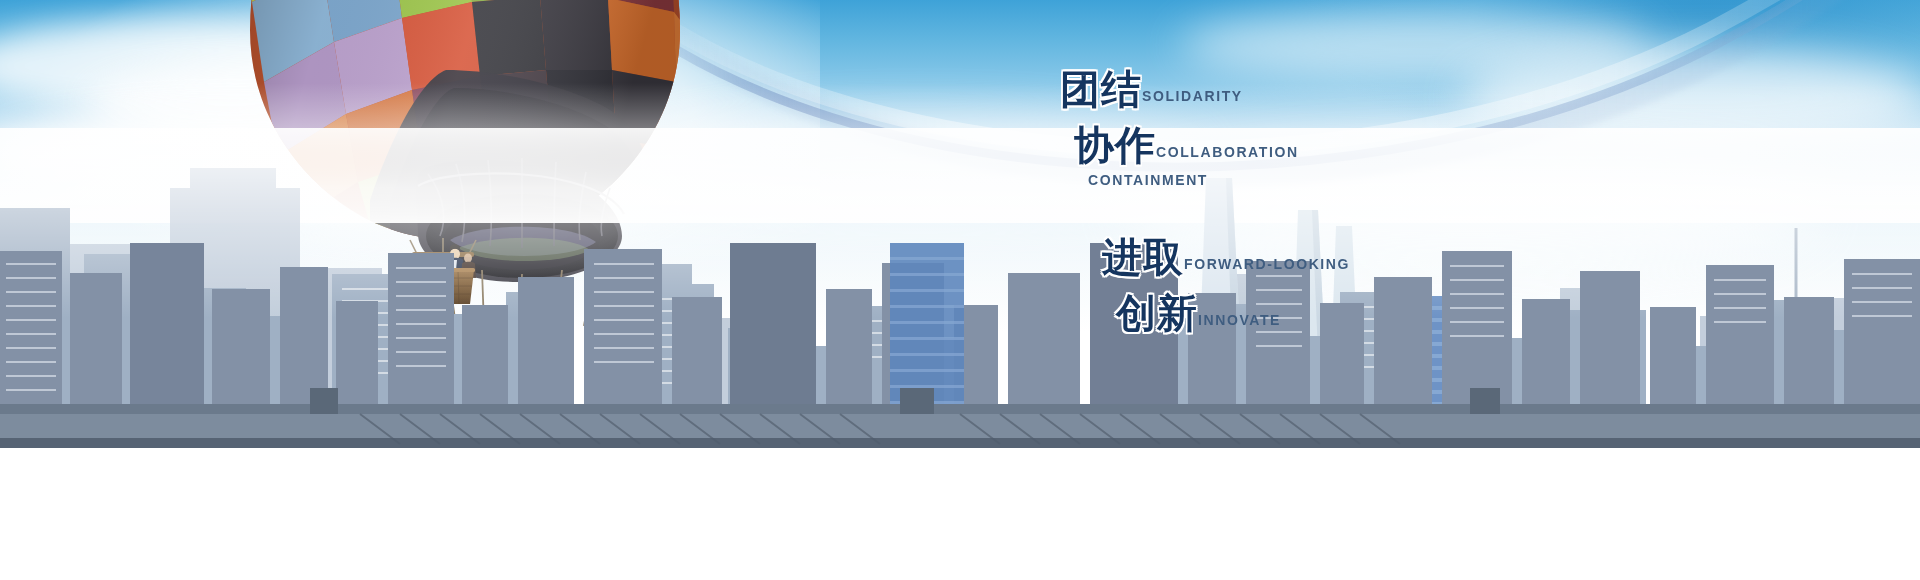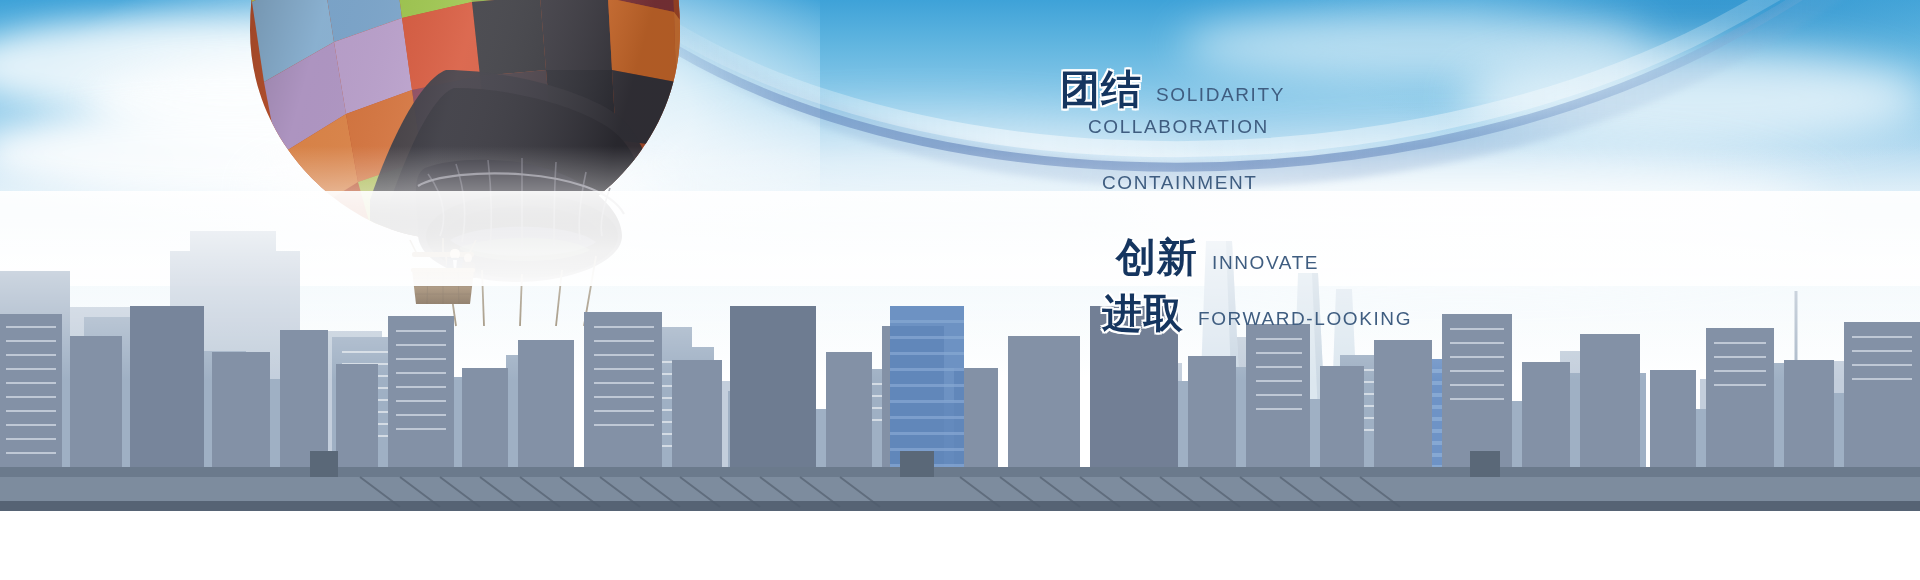--- a/index.html
+++ b/index.html
@@ -2,21 +2,21 @@
 <html><head>
 <meta charset="utf-8">
 <style>
   * { box-sizing: border-box; margin:0; padding:0; }
   html,body { background:#fff; }
   body { font-family:"Liberation Sans", sans-serif; }
 
   .banner{
     position:relative;
     width:1920px;
-    height:511px;
+    height:448px;
     overflow:hidden;
     background:#5eead4;
   }
 
   
   .sky{
     position:absolute; inset:0;
     background:
       linear-gradient(to bottom,
         #3ea2d8 0%,
@@ -95,25 +95,24 @@
     letter-spacing:1px;
     color:#15355f;
     text-shadow:
       -1.6px -1.6px 0 #fff,  1.6px -1.6px 0 #fff,
       -1.6px  1.6px 0 #fff,  1.6px  1.6px 0 #fff,
       -1.6px 0 0 #fff, 1.6px 0 0 #fff,
        0 -1.6px 0 #fff, 0 1.6px 0 #fff;
   }
   .slogan-line .en{
     font-family:"Liberation Sans", sans-serif;
-    font-weight:normal;
-    font-size:19px;
+    font-weight:bold;
+    font-size:14px;
     letter-spacing:1.6px;
     color:#3f5d80;
-    margin-left:14px;
     position:relative;
     top:-2px;
   }
   .ind-0{ margin-left:0px;  }
   .ind-1{ margin-left:14px; }
   .ind-2{ margin-left:28px; }
   .ind-3{ margin-left:42px; }
   .ind-4{ margin-left:56px; }
 </style>
 </head>
@@ -573,28 +572,29 @@
       <rect x="0" y="50" width="1920" height="10"></rect>
     </g>
   </svg>
 
   <div class="slogans">
     <div class="slogan-line ind-0">
       <span class="cn">团结</span>
       <span class="en">SOLIDARITY</span>
     </div>
     <div class="slogan-line ind-1">
+      <span class="cn">协作</span>
       <span class="en">COLLABORATION</span>
     </div>
     <div class="slogan-line ind-2">
       <span class="en">CONTAINMENT</span>
     </div>
+    <div class="slogan-line ind-3">
+      <span class="cn">进取</span>
+      <span class="en">FORWARD-LOOKING</span>
+    </div>
     <div class="slogan-line ind-4">
       <span class="cn">创新</span>
       <span class="en">INNOVATE</span>
     </div>
-    <div class="slogan-line ind-3">
-      <span class="cn">进取</span>
-      <span class="en">FORWARD-LOOKING</span>
-    </div>
   </div>
 
 </div>
 
 </body></html>

